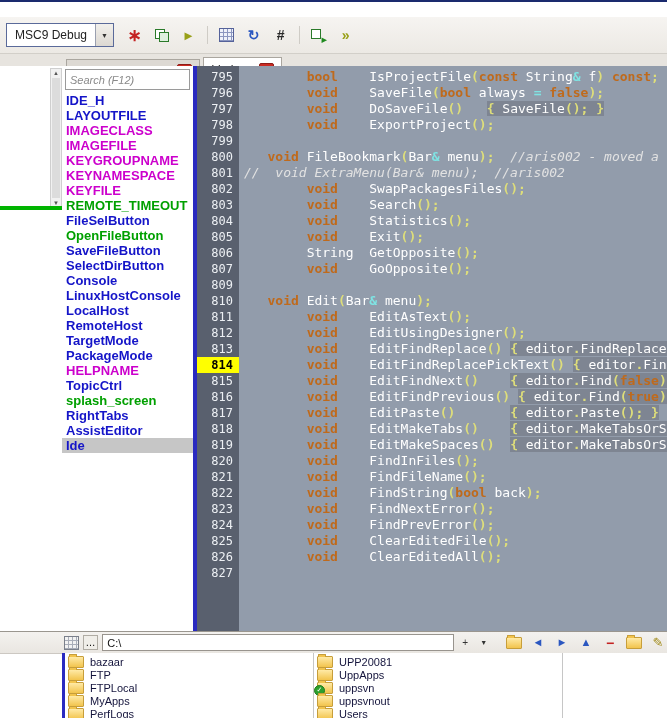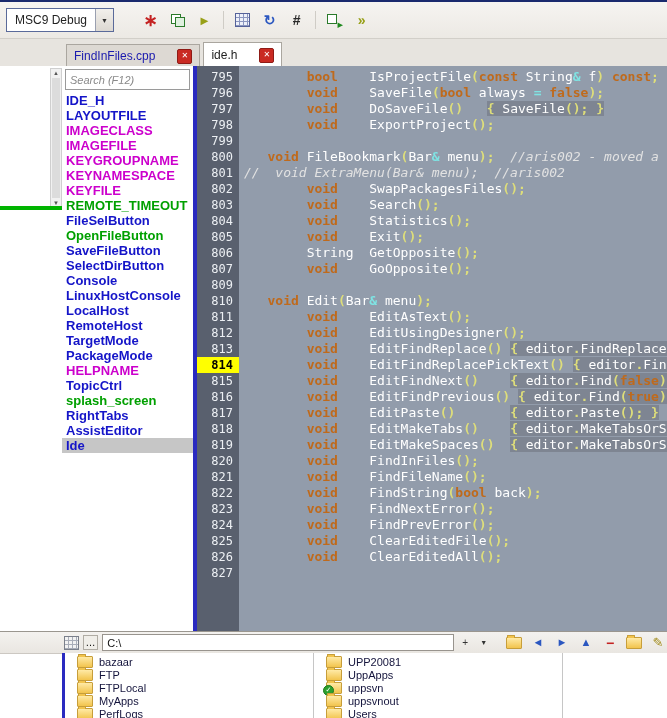--- a/index.html
+++ b/index.html
@@ -2,21 +2,21 @@
 <html style="--accent-blue: #2a2ac0; --green-marker: #00b400; --editor-bg: #929cab; --gutter-bg: #59606e; --keyword: #bf6a1c; --punct: #dede7a; --op-cyan: #7fe3e3; --comment: #e2e2e2; --hl-bg: #7e8592; --current-line-bg: #ffff00; --item-blue: #1414c8; --item-magenta: #cc00cc; --item-green: #00a000; --close-red: #c92a22;"><head>
 <meta charset="utf-8">
 <style>
   html,body{margin:0;padding:0;background:#fff;}
   .window{position:relative;width:667px;height:718px;overflow:hidden;
     font-family:"Liberation Sans",sans-serif;font-size:12px;color:#222;
     border-top:2px solid #1a2a6e;background:#fff;}
   
   .toolbar{height:36px;background:linear-gradient(#f6f4f1,#ece9e4);
     border-bottom:1px solid #d2cfc9;display:flex;align-items:center;
-    padding-left:6px;gap:18px;}
+    padding-left:6px;gap:2px;margin-top:15px;}
   .combo{display:flex;align-items:center;height:22px;border:1px solid #5a6a9a;background:#fff;}
   .combo-val{padding:0 8px;min-width:72px;}
   .combo-btn{width:17px;height:100%;background:linear-gradient(#f2f0ec,#dcd8d2);
     border-left:1px solid #9aa0b0;display:flex;align-items:center;justify-content:center;
     font-size:7px;color:#333;cursor:pointer;}
   .tb-buttons{display:flex;align-items:center;gap:2px;margin-left:6px;}
   .tbtn{width:25px;height:25px;border:none;background:transparent;display:flex;
     align-items:center;justify-content:center;padding:0;cursor:pointer;}
   .ticon{display:inline-flex;align-items:center;justify-content:center;font-size:14px;line-height:1;}
   .ticon.red{color:#c42222;font-weight:bold;font-size:17px;}
@@ -96,21 +96,21 @@
   .nbtn{width:18px;height:16px;border:none;background:transparent;display:flex;align-items:center;
     justify-content:center;padding:0;cursor:pointer;}
   .nicon{font-size:11px;line-height:1;}
   .nicon.blue{color:#2b57c0;font-weight:bold;}
   .nicon.red{color:#c42222;font-weight:bold;font-size:14px;}
   .nicon.olive{color:#a08a18;font-size:13px;}
   .filearea{position:absolute;top:21px;left:62px;right:0;bottom:0;border-left:3px solid var(--accent-blue);
     display:flex;background:#fff;overflow:hidden;}
   .fcol{width:248px;flex:none;border-right:1px solid #c6c6c6;padding-top:2px;overflow:hidden;}
   .fcol.rest{flex:1;width:auto;border-right:none;}
-  .frow{display:flex;align-items:center;gap:6px;height:13px;padding-left:12px;cursor:pointer;}
+  .frow{display:flex;align-items:center;gap:6px;height:13px;padding-left:3px;cursor:pointer;}
   .flabel{font-size:11px;color:#14143c;white-space:nowrap;}
   .fold{position:relative;width:14px;height:10px;flex:none;
     background:linear-gradient(#ffeaa6,#f2c44d);border:1px solid #c79e3a;border-radius:1px;}
   .fold::before{content:"";position:absolute;top:-3px;left:0;width:6px;height:2px;
     background:#f2c44d;border:1px solid #c79e3a;border-bottom:none;border-radius:1px 1px 0 0;}
   .fbadge{position:absolute;left:-4px;bottom:-3px;width:9px;height:9px;background:#2da02d;
     border:1px solid #1d7a1d;border-radius:50%;color:#fff;font-size:7px;line-height:8px;text-align:center;}
 </style>
 </head>
 <body>

